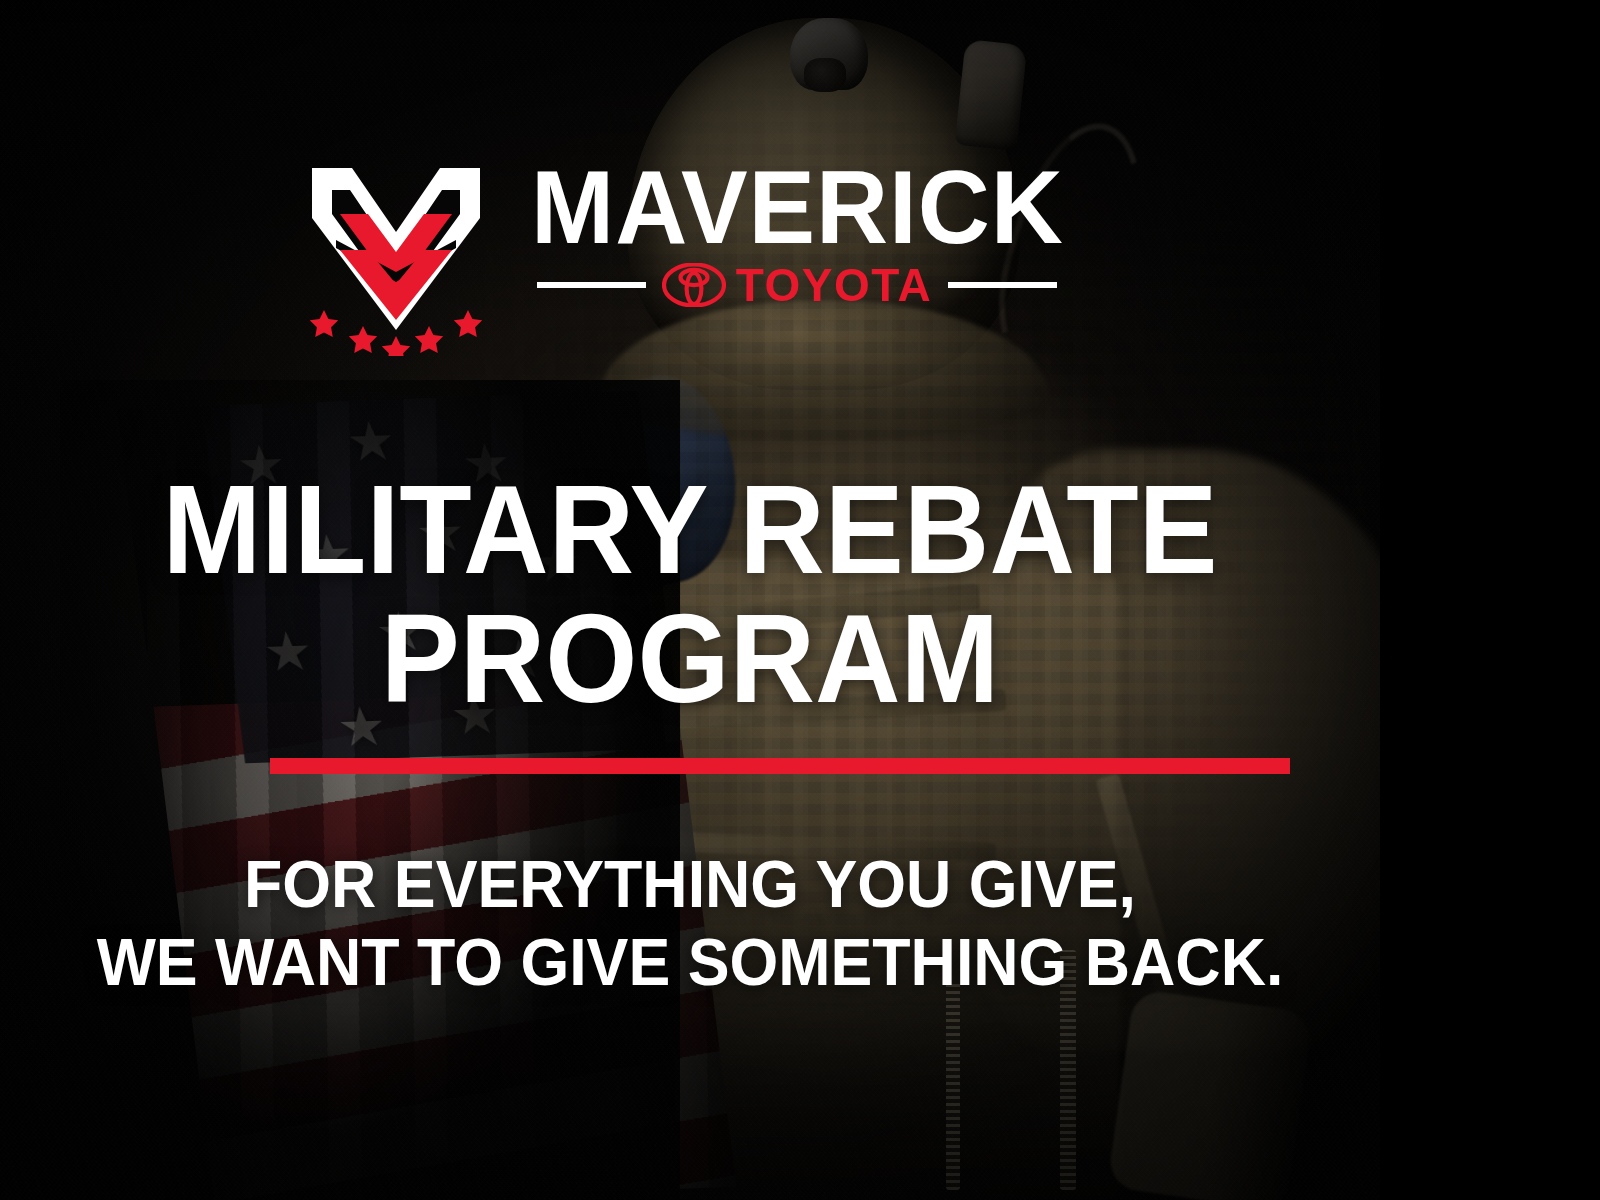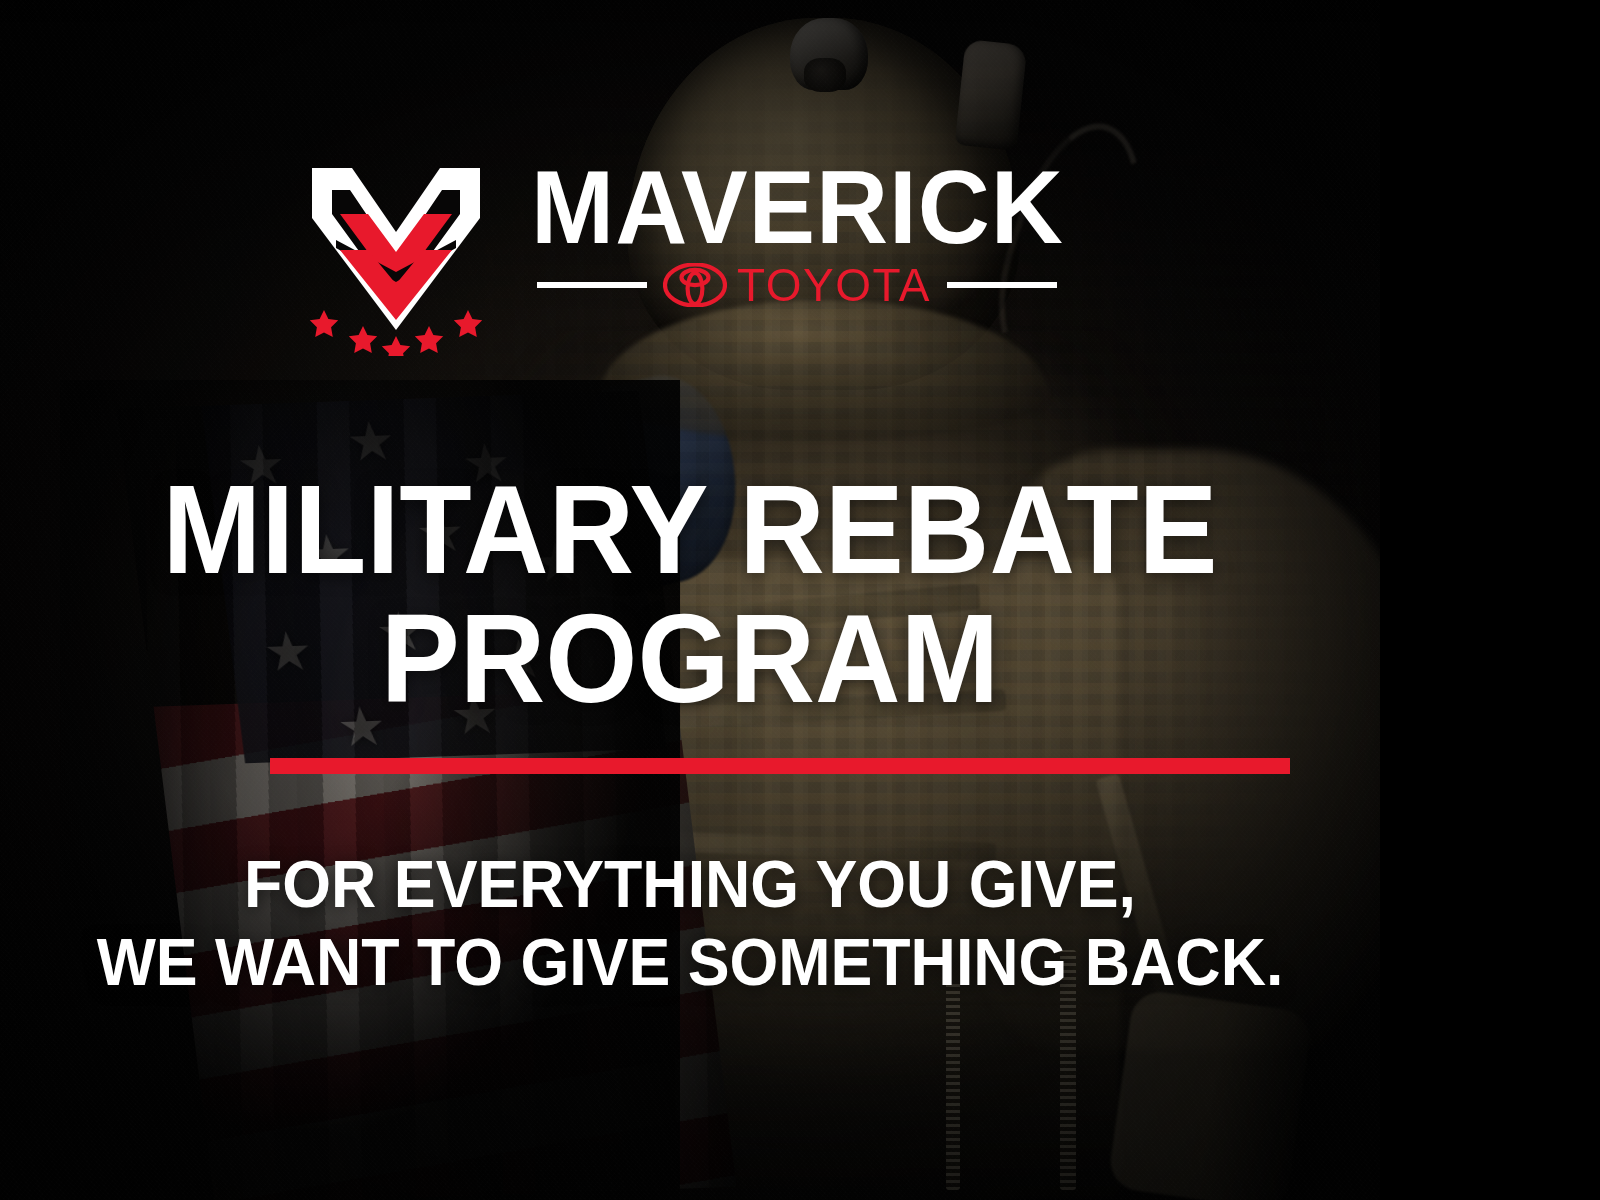--- a/index.html
+++ b/index.html
@@ -271,21 +271,21 @@
     gap: 16px;
     width: 520px;
     margin-top: 6px;
   }
   .rule { flex: 1 1 auto; height: 6px; background: #ffffff; }
   .toyota-group { display: flex; align-items: center; gap: 10px; flex: 0 0 auto; }
   .toyota-emblem { width: 64px; height: 44px; display: block; }
   .toyota-word {
     color: #E8192C;
     font-size: 46px;
-    font-weight: 400;
+    font-weight: 700;
     letter-spacing: 1.5px;
     line-height: 1;
     font-family: "Liberation Sans", sans-serif;
   }
 
   
   .headline {
     position: absolute;
     left: 0; right: 0;
     top: 466px;

